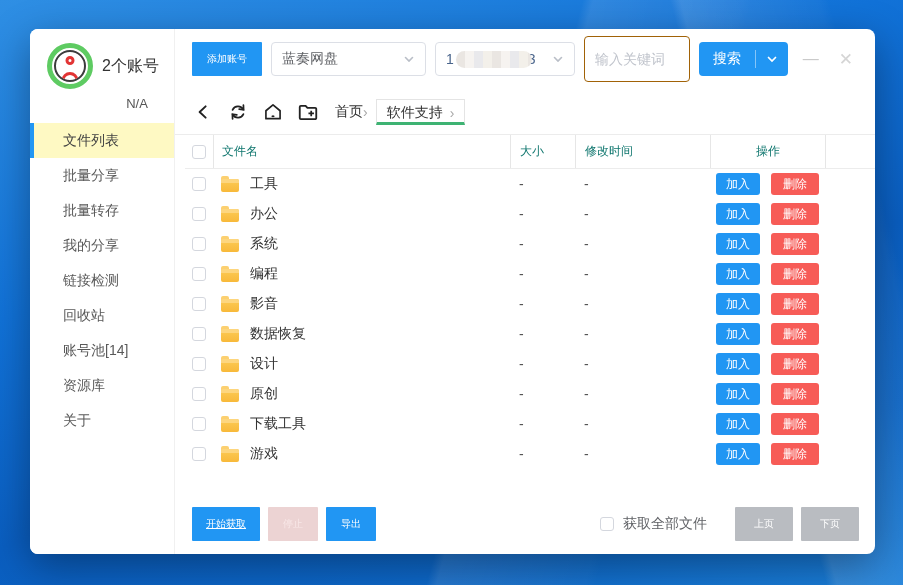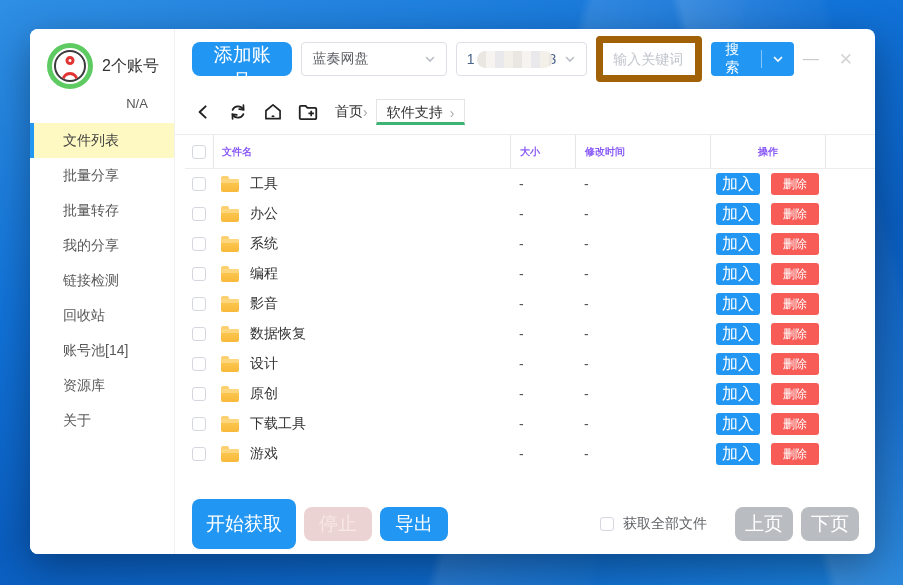--- a/index.html
+++ b/index.html
@@ -29,75 +29,75 @@
   .p-body { position:absolute; left:50%; bottom:-6px; transform:translateX(-50%); width:17px; height:14px; border:3px solid #e23434; border-radius:9px 9px 0 0; }
   .account-count { font-size:16px; color:#333; }
   .account-name { font-size:13px; color:#555; margin:7px 0 0 53px;text-align:center; }
   .nav { margin-top:12px; }
   .nav-item { height:35px; display:flex; align-items:center; padding-left:33px; font-size:14px; color:#595959; cursor:pointer; }
   .nav-item.active { background:#fef9c3; border-left:4px solid var(--accent); padding-left:29px; color:#424242; }
   .sidebar-footer { margin-top:auto; padding:0 0 14px 16px; color:var(--accent); font-weight:bold; font-size:15px; }
   
   .main { flex:1; display:flex; flex-direction:column; min-width:0; }
   .topbar { height:60px; flex:none; display:flex; align-items:center; gap:9px; padding:0 14px 0 17px; }
-  .btn { border:none; border-radius:8px; color:#fff; background:var(--accent); font-size:19px; cursor:pointer; font-family:inherit; }
+  .btn { border:none; border-radius:1px; color:#fff; background:var(--accent); font-size:10px; cursor:pointer; font-family:inherit; }
   .btn-add-account { height:34px; padding:0 15px; }
   .select { height:34px; border:1px solid #dcdfe6; border-radius:4px; background:#fff; display:flex; align-items:center;
             justify-content:space-between; padding:16px 10px; font-size:14px; color:#606266; cursor:pointer; }
   .select.drive { width:155px; }
   .select.account { width:140px; color:#49648b; }
   .acct-mid { display:flex; align-items:center; gap:0; }
   .mosaic { display:inline-block; width:76px; height:17px; border-radius:9px; margin:0 -4px 0 2px;
             background:repeating-linear-gradient(90deg,#eae6e2 0 9px,#f6f3f0 9px 18px,#e9e9ec 18px 27px,#f3f0ea 27px 36px);
             filter:blur(.7px); }
   .chev { width:12px; height:12px; flex:none; }
-  .kw-input { width:106px; height:46px; border:7px solid #a16207; border-radius:4px; padding:12px 10px; font-size:14px;
+  .kw-input { width:106px; height:46px; border:1px solid #a16207; border-radius:4px; padding:12px 10px; font-size:14px;
               color:#606266; font-family:inherit; outline:none; }
   .kw-input::placeholder { color:#c0c4cc; }
   .search-split { height:34px; display:flex; align-items:center; background:var(--accent); border-radius:4px; color:#fff; cursor:pointer; }
   .search-main { padding:0 14px; font-size:14px; }
   .search-divider { width:1px; height:18px; background:rgba(255,255,255,.45); }
   .search-caret { padding:0 10px; display:flex; align-items:center; }
   .win-controls { margin-left:auto; display:flex; align-items:center; gap:20px; padding-right:8px; }
   .win-min { color:#c9c9c9; font-size:16px; cursor:pointer; }
   .win-close { color:#d5d5d5; font-size:17px; cursor:pointer; }
   
   .toolbar { height:46px; flex:none; display:flex; align-items:center; gap:13px; padding:0 17px; border-bottom:1px solid #ececec; }
   .icon-btn { width:22px; height:22px; display:flex; align-items:center; justify-content:center; cursor:pointer; }
   .crumbs { display:flex; align-items:center; gap:8px; margin-left:3px; font-size:14px; color:#333; }
   .crumb-sep { color:#a8a8a8; font-size:14px; }
   .crumb-home { display:flex; align-items:center; cursor:pointer; }
   .crumb-tab { display:flex; gap:7px; align-items:center; border:1px solid #e4e4e4; border-bottom:3px solid var(--green);
                padding:4px 10px 0; background:#fff; cursor:pointer; }
   
   .table { flex:none; margin-left:10px; }
   .trow { display:grid; grid-template-columns:28px 297px 65px 135px 115px auto; align-items:center; }
-  .thead { height:34px; color:#8b5cf6; font-size:10px; border-bottom:1px solid #ececec;font-weight:bold; }
+  .thead { height:34px; color:#0f766e; font-size:12px; border-bottom:1px solid #ececec; }
   .thead > div { height:100%; display:flex; align-items:center; }
   .thead .sep { border-left:1px solid #e6e6e6; }
   .th-name { padding-left:8px; }
   .th-size, .th-time { padding-left:9px; }
   .th-ops { justify-content:center; }
   .tbody .trow { height:30px; }
   .cb { width:14px; height:14px; border:1px solid #d4d7de; border-radius:3px; background:#fff; display:inline-block; cursor:pointer; }
   .cell-cb { display:flex; justify-content:center; }
   .cell-name { display:flex; align-items:center; gap:11px; padding-left:8px; font-size:14px; color:#333; }
   .folder { position:relative; width:18px; height:13px; border-radius:2px; margin-top:2px;
             background:linear-gradient(#fccb55,#f8b93a); flex:none; }
   .folder::before { content:""; position:absolute; top:-3px; left:0; width:8px; height:4px; border-radius:2px 2px 0 0;
                     background:#fcd070; }
   .folder::after { content:""; position:absolute; top:0; left:0; right:0; height:4px; border-radius:2px 2px 0 0;
                    background:#fdd67e; }
   .cell-size, .cell-time { padding-left:9px; font-size:14px; color:#555; }
   .cell-ops { display:flex; justify-content:center; gap:11px; }
-  .btn-join { width:44px; height:22px; border-radius:3px; font-size:16px; padding:0; }
+  .btn-join { width:44px; height:22px; border-radius:3px; font-size:12px; padding:0; }
   .btn-del  { width:48px; height:22px; border-radius:3px; font-size:12px; padding:0; background:var(--danger); }
   
   .bottombar { margin-top:auto; height:56px; flex:none; display:flex; align-items:center; gap:8px; padding:0 16px 4px 17px; }
-  .btn-start { height:50px; padding:0 14px; }
+  .btn-start { height:34px; padding:0 14px;text-decoration:underline; }
   .btn-stop  { height:34px; padding:0 15px; background:#ecd3d3; color:#f8e7e7; cursor:default; }
   .btn-export{ height:34px; padding:0 15px; }
   .fetch-all { margin-left:auto; display:flex; align-items:center; gap:9px; font-size:14px; color:#606266; }
   .btn-page { width:58px; height:34px; background:#b9bcc1; color:#fff; cursor:default; }
   .pager { display:flex; gap:8px; margin-left:20px; }
   svg { display:block; }
 </style>
 </head>
 <body>
 

